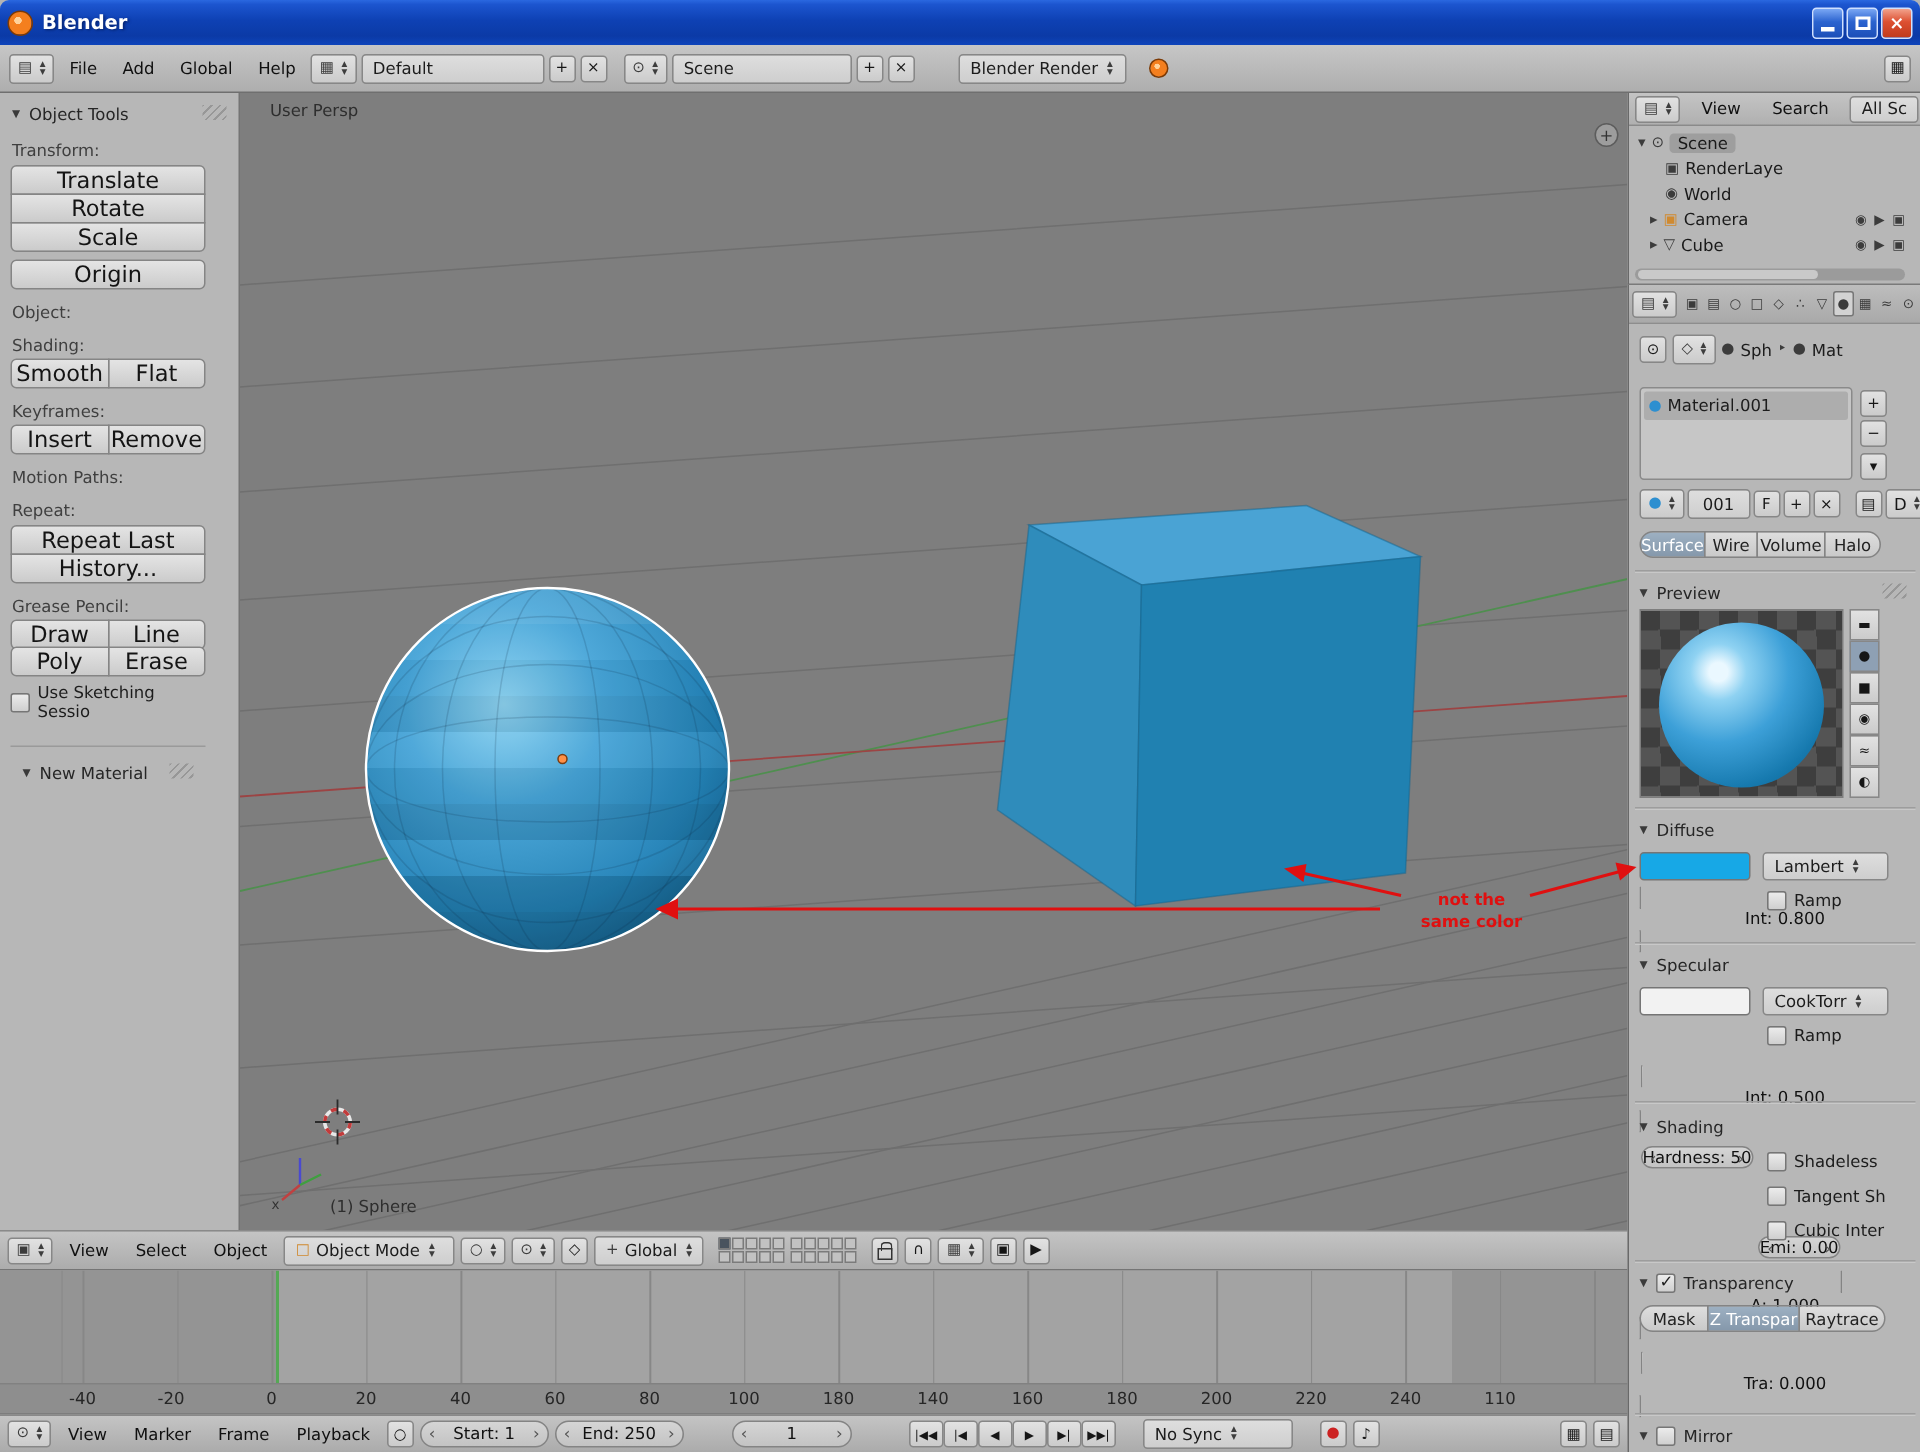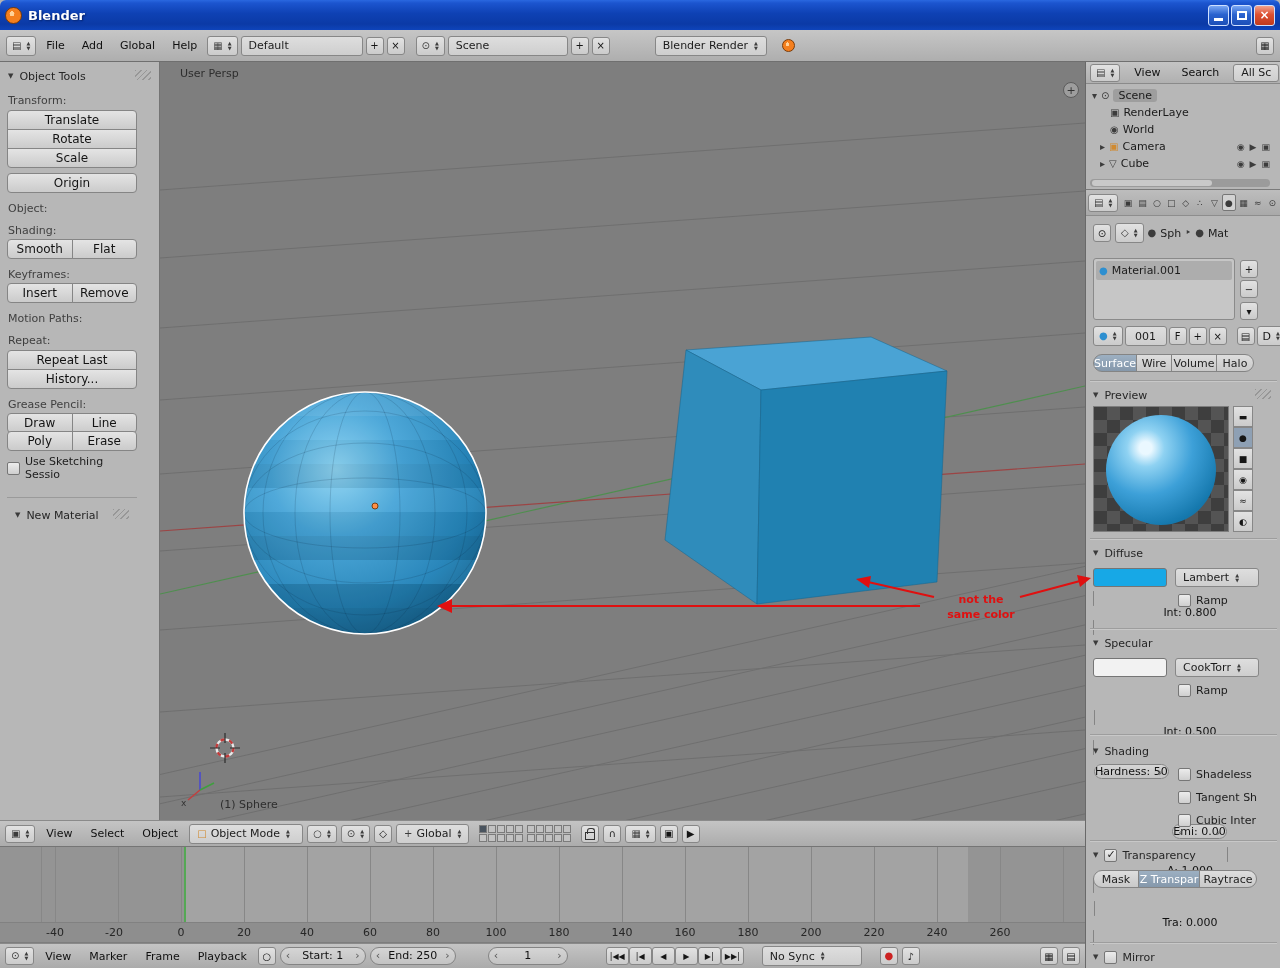--- a/index.html
+++ b/index.html
@@ -42,21 +42,21 @@
 .phdr::before{content:"▼";font-size:7px;color:#3a3a3a;margin-right:1px}
 .grip::after{content:"";position:absolute;right:2px;top:3px;width:16px;height:10px;background:repeating-linear-gradient(135deg,#979797 0 1px,transparent 1px 4px)}
 
 #menubar{left:0;top:30px;width:1280px;height:32px;background:linear-gradient(#c6c6c6,#aeaeae);border-bottom:1px solid #6f6f6f;display:flex;align-items:center;gap:3px;padding:0 6px}
 #menubar .stats{color:#1f1f1f;margin-left:4px;white-space:nowrap;overflow:hidden}
 
 #toolshelf{left:0;top:62px;width:160px;height:758px;background:#b7b7b7;border-right:1px solid #747474;padding:3px 0 0 0;overflow:hidden}
 #toolshelf .phdr{margin:2px 6px 0 8px}
 #toolshelf .inner{padding:0 22px 0 7px}
 .tslbl{color:#3f3f3f;margin:9px 0 3px 1px}
-.tsbtn{width:100%;height:20px;background:linear-gradient(#e4e4e4,#cbcbcb);border:1px solid #858585;display:flex;align-items:center;justify-content:center;font-size:12px;color:#141414;margin-top:-1px}
+.tsbtn{width:100%;height:20px;background:linear-gradient(#e4e4e4,#cbcbcb);border:1px solid #858585;display:flex;align-items:center;justify-content:center;font-size:15px;color:#141414;margin-top:-1px}
 .vg>:first-child{border-radius:4px 4px 0 0;margin-top:0}
 .vg>:last-child{border-radius:0 0 4px 4px}
 .tsbtn.only{border-radius:4px;margin-top:0}
 .hp{display:flex}
 .hp .tsbtn{flex:1}
 .hp .tsbtn+.tsbtn{margin-left:-1px}
 .hp .tsbtn:first-child{border-radius:4px 0 0 4px}
 .hp .tsbtn:last-child{border-radius:0 4px 4px 0}
 #newmat{border-top:1px solid #9a9a9a;margin-top:16px;padding-top:6px}
 
@@ -156,21 +156,21 @@
       </span>
     <span class="fld" style="width:120px">
         <span>Scene</span>
       </span>
     <span class="btn sq">
         <span>+</span>
       </span>
     <span class="btn sq">
         <span>×</span>
       </span>
-    <span class="fld" style="width:112px;margin-left:42px">
+    <span class="fld" style="width:112px;margin-left:26px">
         <span>Blender Render</span>
         <span class="spin"></span>
       </span>
     <span class="logo" style="width:13px;height:13px;margin-left:12px"></span>
     <span class="btn sq" style="margin-left:auto">
         <span>▦</span>
       </span>
   </div>
 
   <div id="toolshelf" class="abs">
@@ -375,21 +375,21 @@
       <span style="left:370px">60</span>
       <span style="left:433px">80</span>
       <span style="left:496px">100</span>
       <span style="left:559px">180</span>
       <span style="left:622px">140</span>
       <span style="left:685px">160</span>
       <span style="left:748px">180</span>
       <span style="left:811px">200</span>
       <span style="left:874px">220</span>
       <span style="left:937px">240</span>
-      <span style="left:1000px">260</span>
+      <span style="left:1000px">110</span>
     </div>
   </div>
 
   <div id="theader" class="abs">
     <span class="btn">
         <span class="ic">⊙</span>
         <span class="spin"></span>
       </span>
     <span class="menu">View</span>
     <span class="menu">Marker</span>

